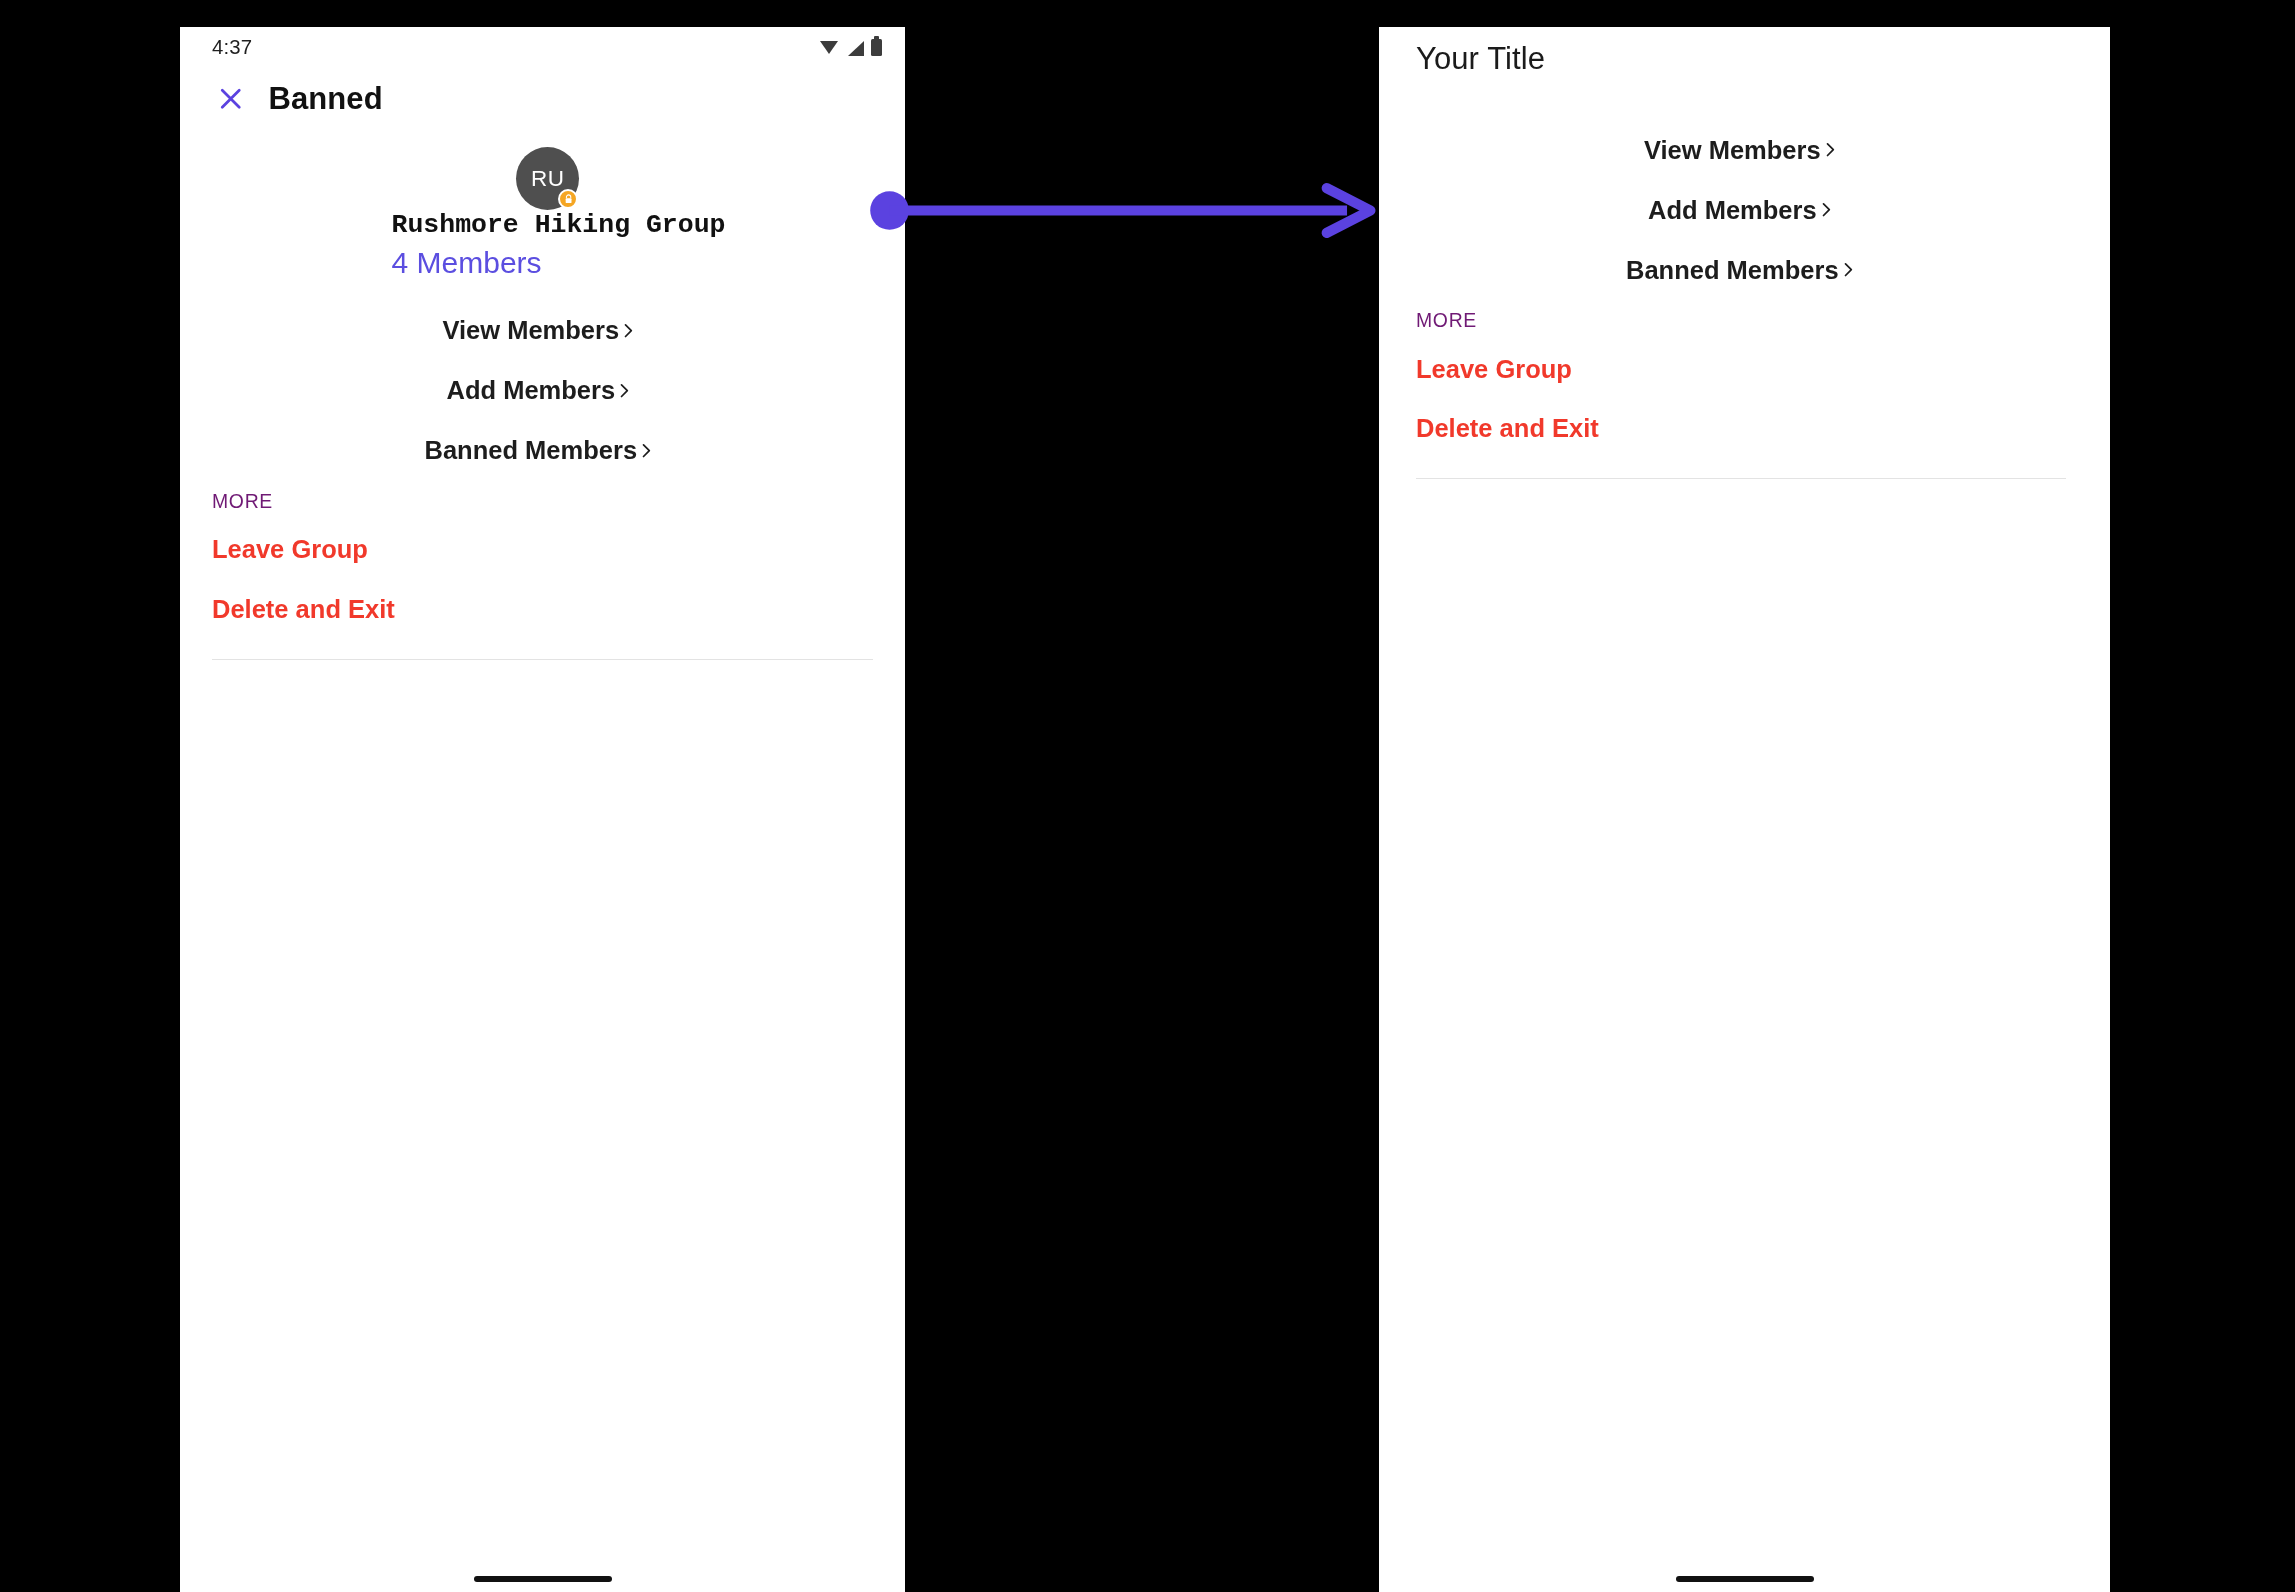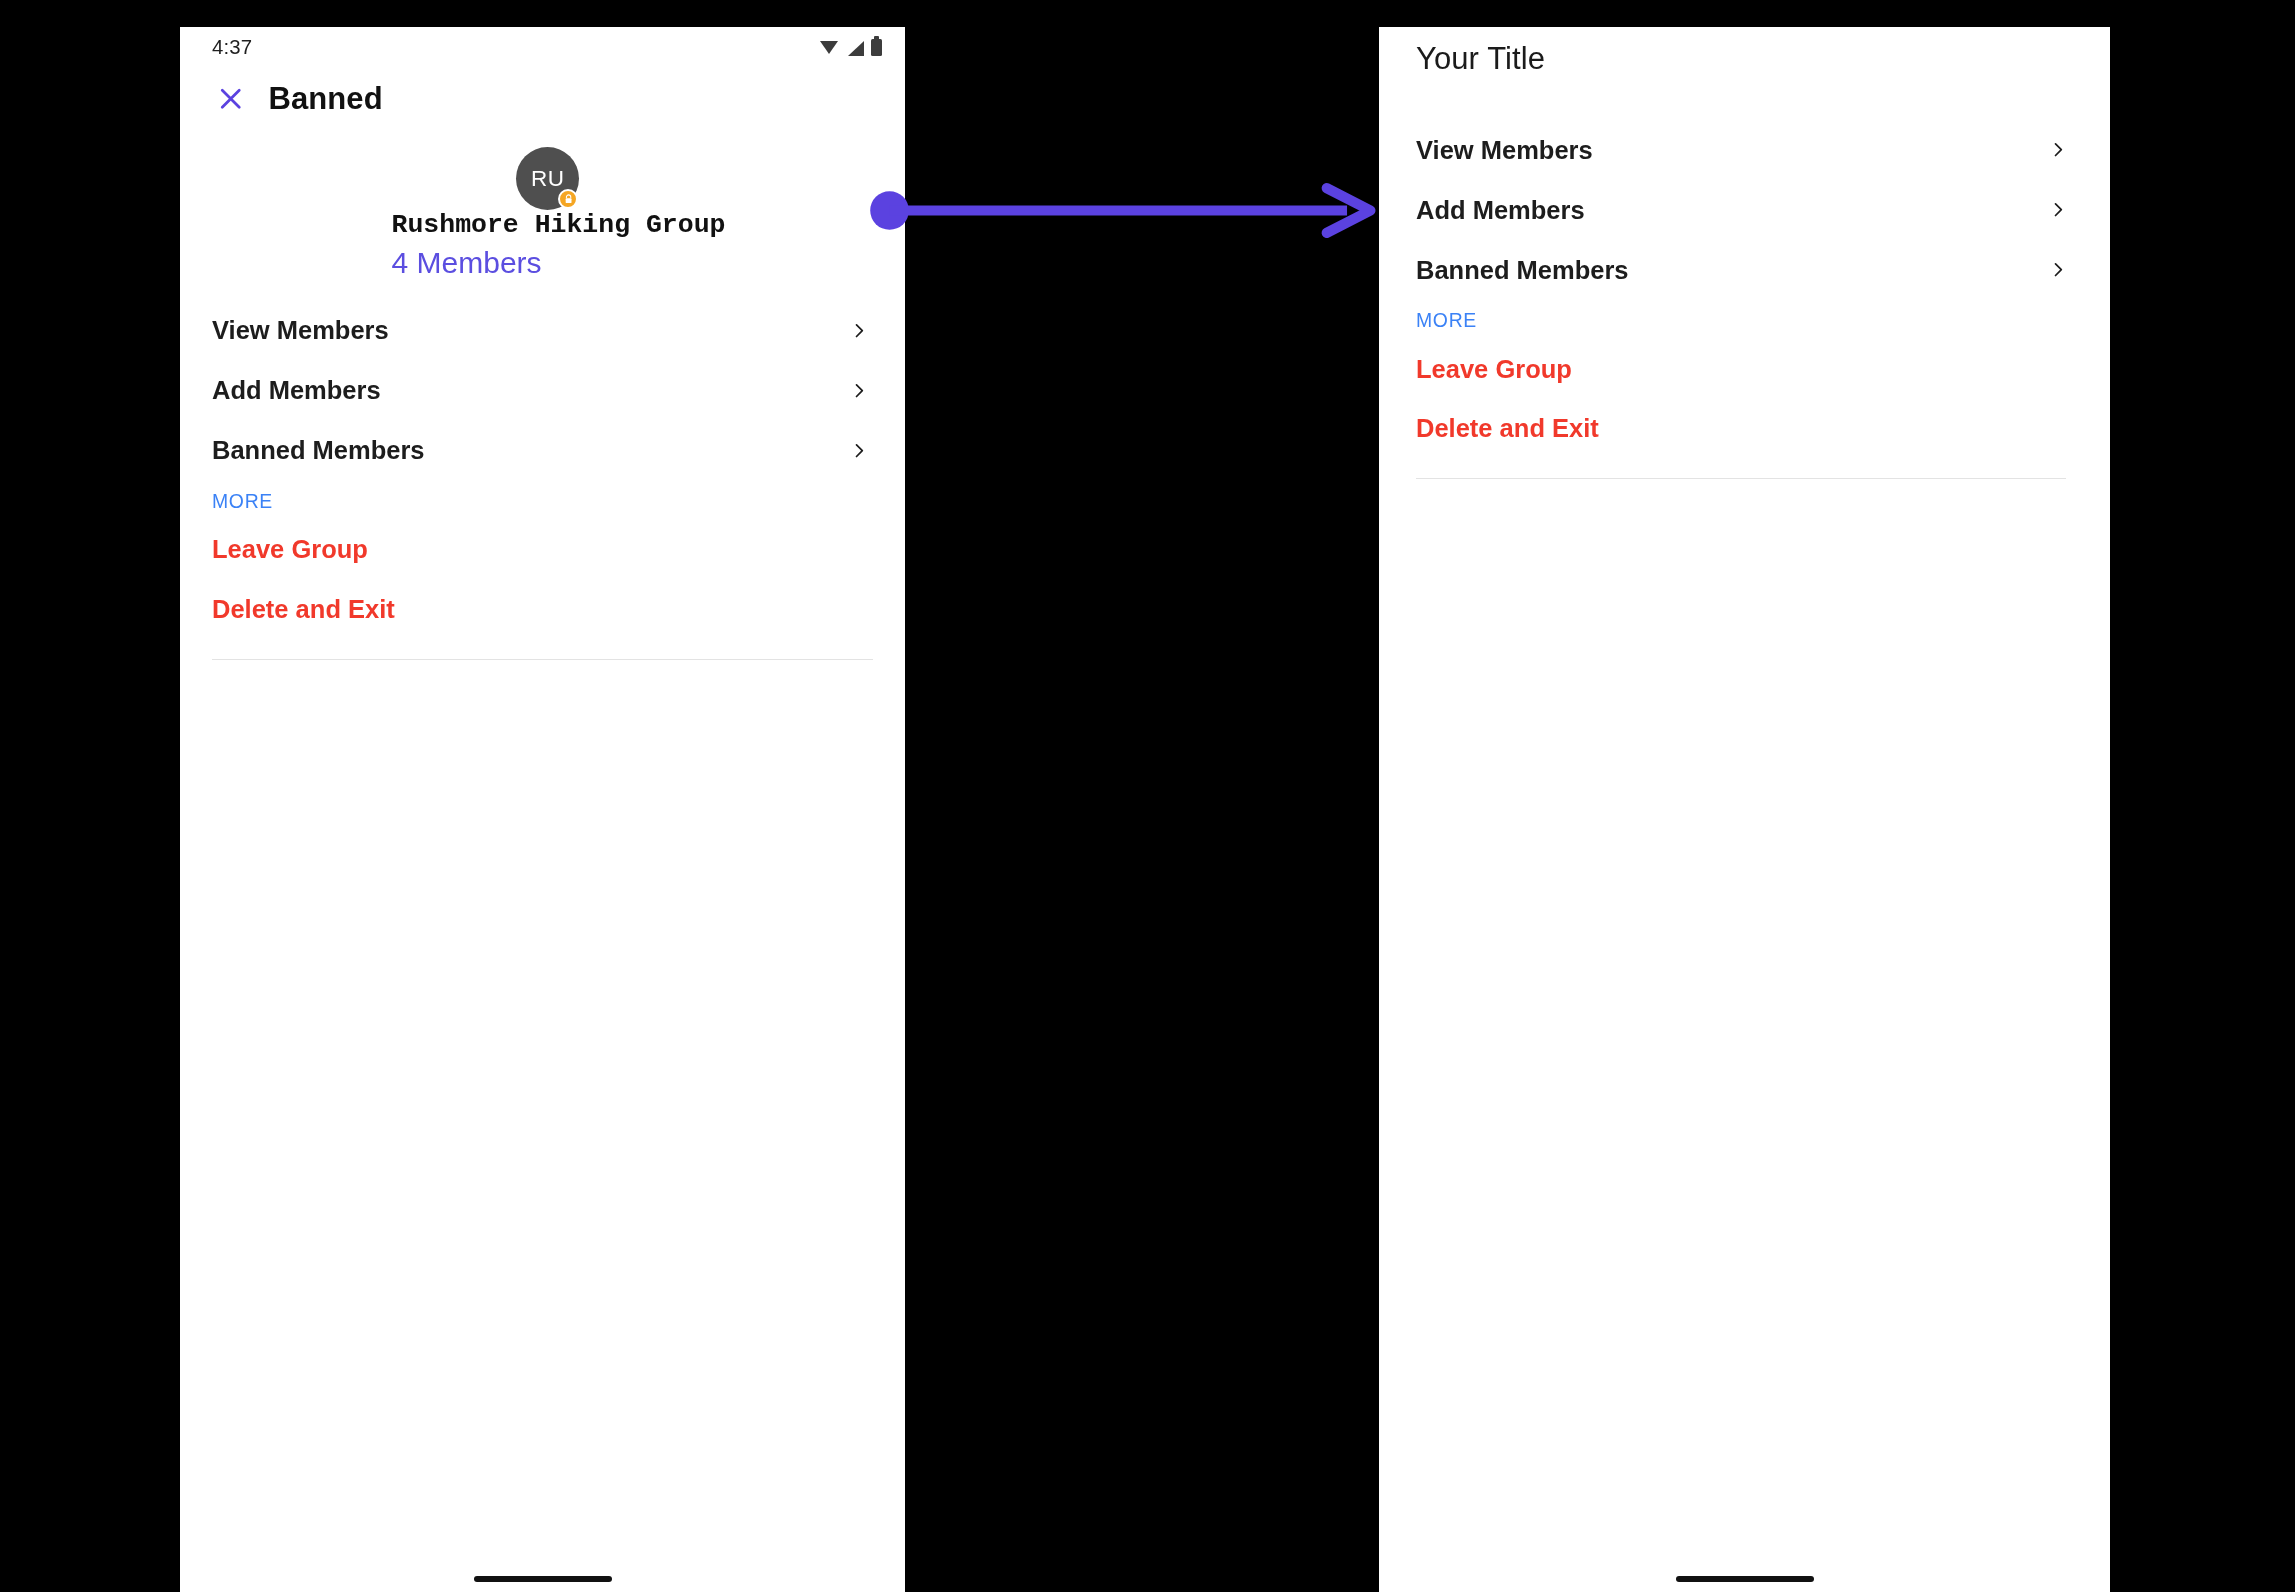--- a/index.html
+++ b/index.html
@@ -187,37 +187,37 @@
   }
   .group-members {
     font-size: 30px;
     color: #5b4ee0;
   }
 
   
   .row {
     display: flex;
     align-items: center;
-    justify-content: space-between;
+    justify-content: center;
     padding: 0 38px 0 32px;
     height: 60px;
     box-sizing: border-box;
     cursor: pointer;
   }
   .row-right { padding: 0 44px 0 37px; }
   .row-label {
     font-size: 25.5px;
     color: #1d1d1d;
     font-weight: bold;
   }
   .chevron svg { display: block; }
 
   .section-label {
     font-size: 19.4px;
-    color: #3b82f6;
+    color: #701a75;
     letter-spacing: 0.7px;
     padding: 9.2px 0 7.1px 32px;
   }
   .section-label.right-pad { padding-left: 37px; }
 
   .danger-row {
     padding: 15.3px 0 15.3px 32px;
     cursor: pointer;
   }
   .danger-row.right-pad { padding-left: 37px; }

